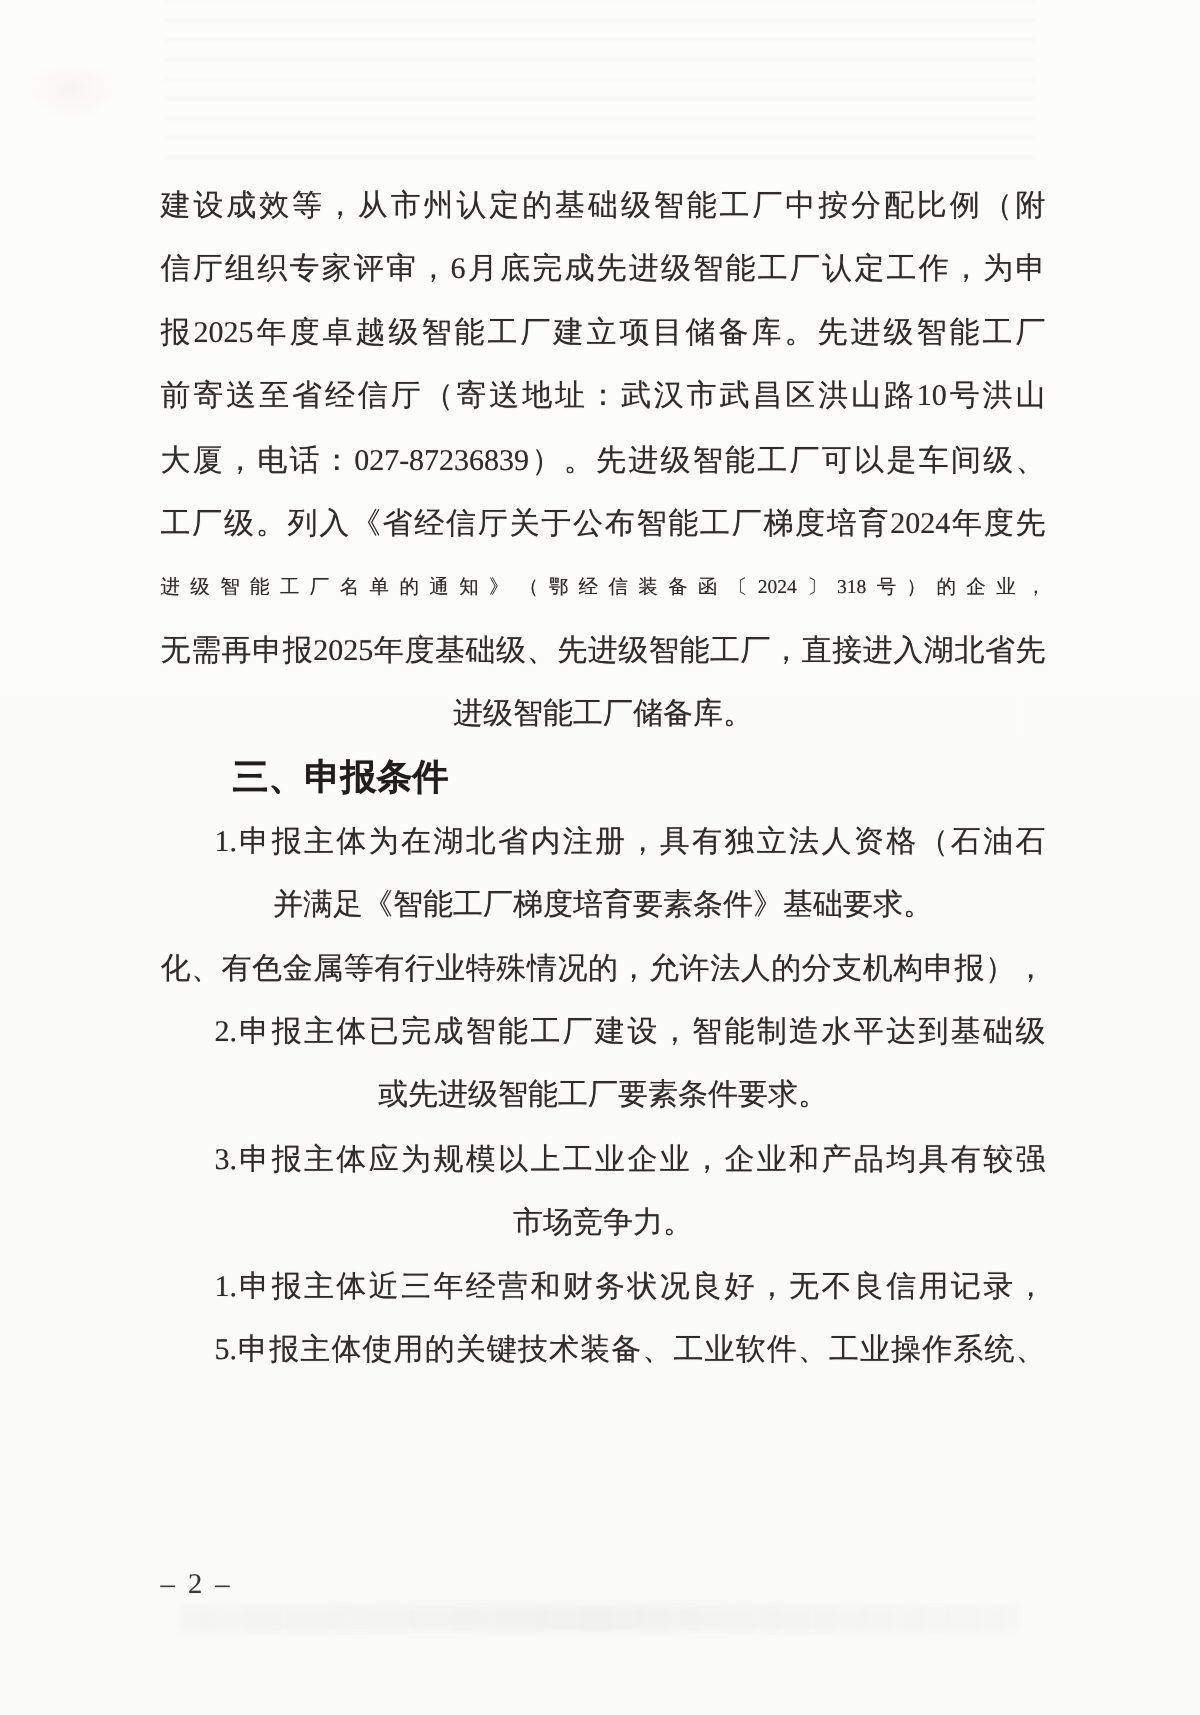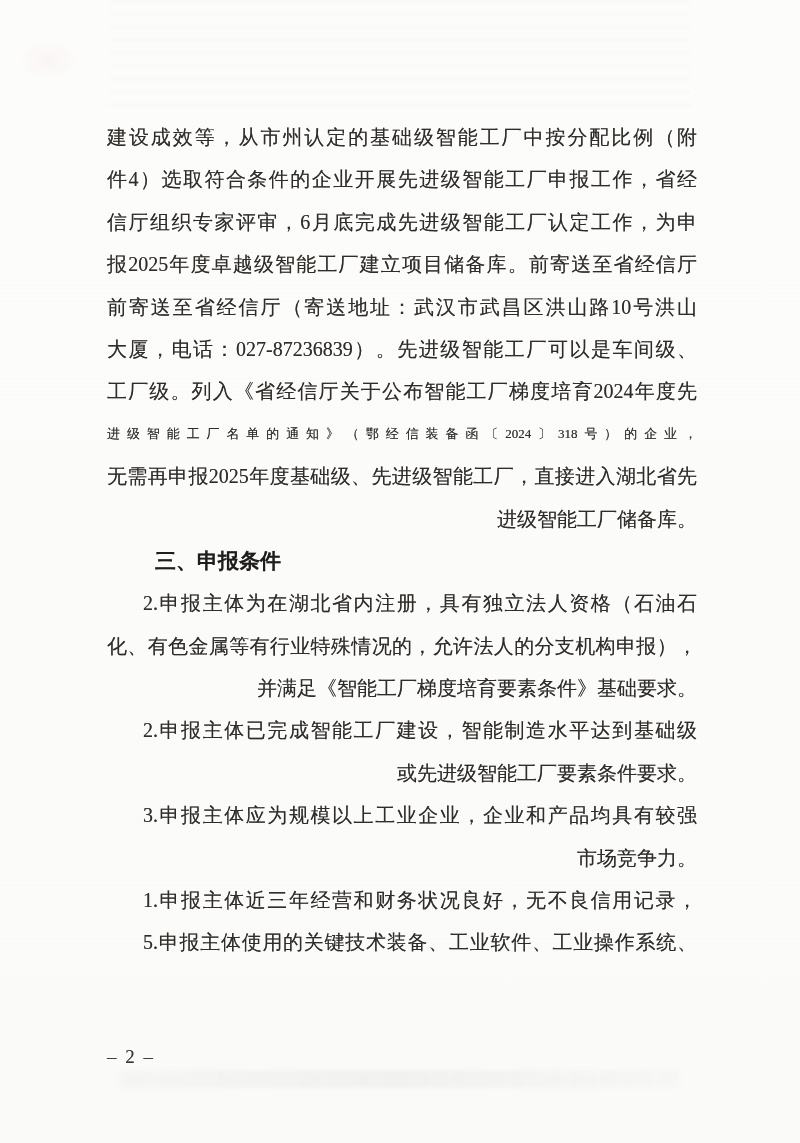--- a/index.html
+++ b/index.html
@@ -52,36 +52,36 @@
   .doc {
     position: absolute;
     left: 107px;
     top: 116px;
     width: 590px;
   }
   .line {
     height: 42.4px;
     line-height: 42.4px;
     font-size: 20px;
-    text-align: right;
+    text-align: center;
     overflow: hidden;
     text-shadow: 0 0 0.5px rgba(47,44,41,0.55);
   }
   .line.j {
     text-align: justify;
     text-align-last: justify;
     text-justify: inter-character;
   }
   .line.ind { padding-left: 36px; }
   .line.tight { font-size: 13px; }
   .line.heading {
     padding-left: 48px;
     font-family: "Liberation Sans", "DejaVu Sans", sans-serif;
     font-weight: bold;
-    font-size: 21px;
+    font-size: 24px;
     color: #201e1c;
     text-align: left;
     text-align-last: left;
   }
   .footer {
     position: absolute;
     left: 107px;
     top: 1046px;
     font-size: 19px;
     letter-spacing: 2px;
@@ -91,33 +91,32 @@
 </style>
 </head>
 <body>
 
 <div class="scan-page">
   <div class="noise-top"></div>
   <div class="smudge-pink"></div>
 
   <div class="doc">
     <div class="line j">建设成效等，从市州认定的基础级智能工厂中按分配比例（附</div>
-    <div class="line j">件4）选取符合条件的企业开展先进级智能工厂申报工作，省经</div>
     <div class="line j">信厅组织专家评审，6月底完成先进级智能工厂认定工作，为申</div>
-    <div class="line j">报2025年度卓越级智能工厂建立项目储备库。前寄送至省经信厅</div>
+    <div class="line j">报2025年度卓越级智能工厂建立项目储备库。先进级智能工厂</div>
     <div class="line j">前寄送至省经信厅（寄送地址：武汉市武昌区洪山路10号洪山</div>
     <div class="line j">大厦，电话：027-87236839）。先进级智能工厂可以是车间级、</div>
     <div class="line j">工厂级。列入《省经信厅关于公布智能工厂梯度培育2024年度先</div>
     <div class="line j tight">进级智能工厂名单的通知》（鄂经信装备函〔2024〕318号）的企业，</div>
     <div class="line j">无需再申报2025年度基础级、先进级智能工厂，直接进入湖北省先</div>
     <div class="line">进级智能工厂储备库。</div>
     <div class="line heading">三、申报条件</div>
-    <div class="line j ind">2.申报主体为在湖北省内注册，具有独立法人资格（石油石</div>
+    <div class="line j ind">1.申报主体为在湖北省内注册，具有独立法人资格（石油石</div>
+    <div class="line">并满足《智能工厂梯度培育要素条件》基础要求。</div>
     <div class="line j">化、有色金属等有行业特殊情况的，允许法人的分支机构申报），</div>
-    <div class="line">并满足《智能工厂梯度培育要素条件》基础要求。</div>
     <div class="line j ind">2.申报主体已完成智能工厂建设，智能制造水平达到基础级</div>
     <div class="line">或先进级智能工厂要素条件要求。</div>
     <div class="line j ind">3.申报主体应为规模以上工业企业，企业和产品均具有较强</div>
     <div class="line">市场竞争力。</div>
     <div class="line j ind">1.申报主体近三年经营和财务状况良好，无不良信用记录，</div>
     <div class="line j ind">5.申报主体使用的关键技术装备、工业软件、工业操作系统、</div>
   </div>
 
   <div class="footer">– 2 –</div>
 

